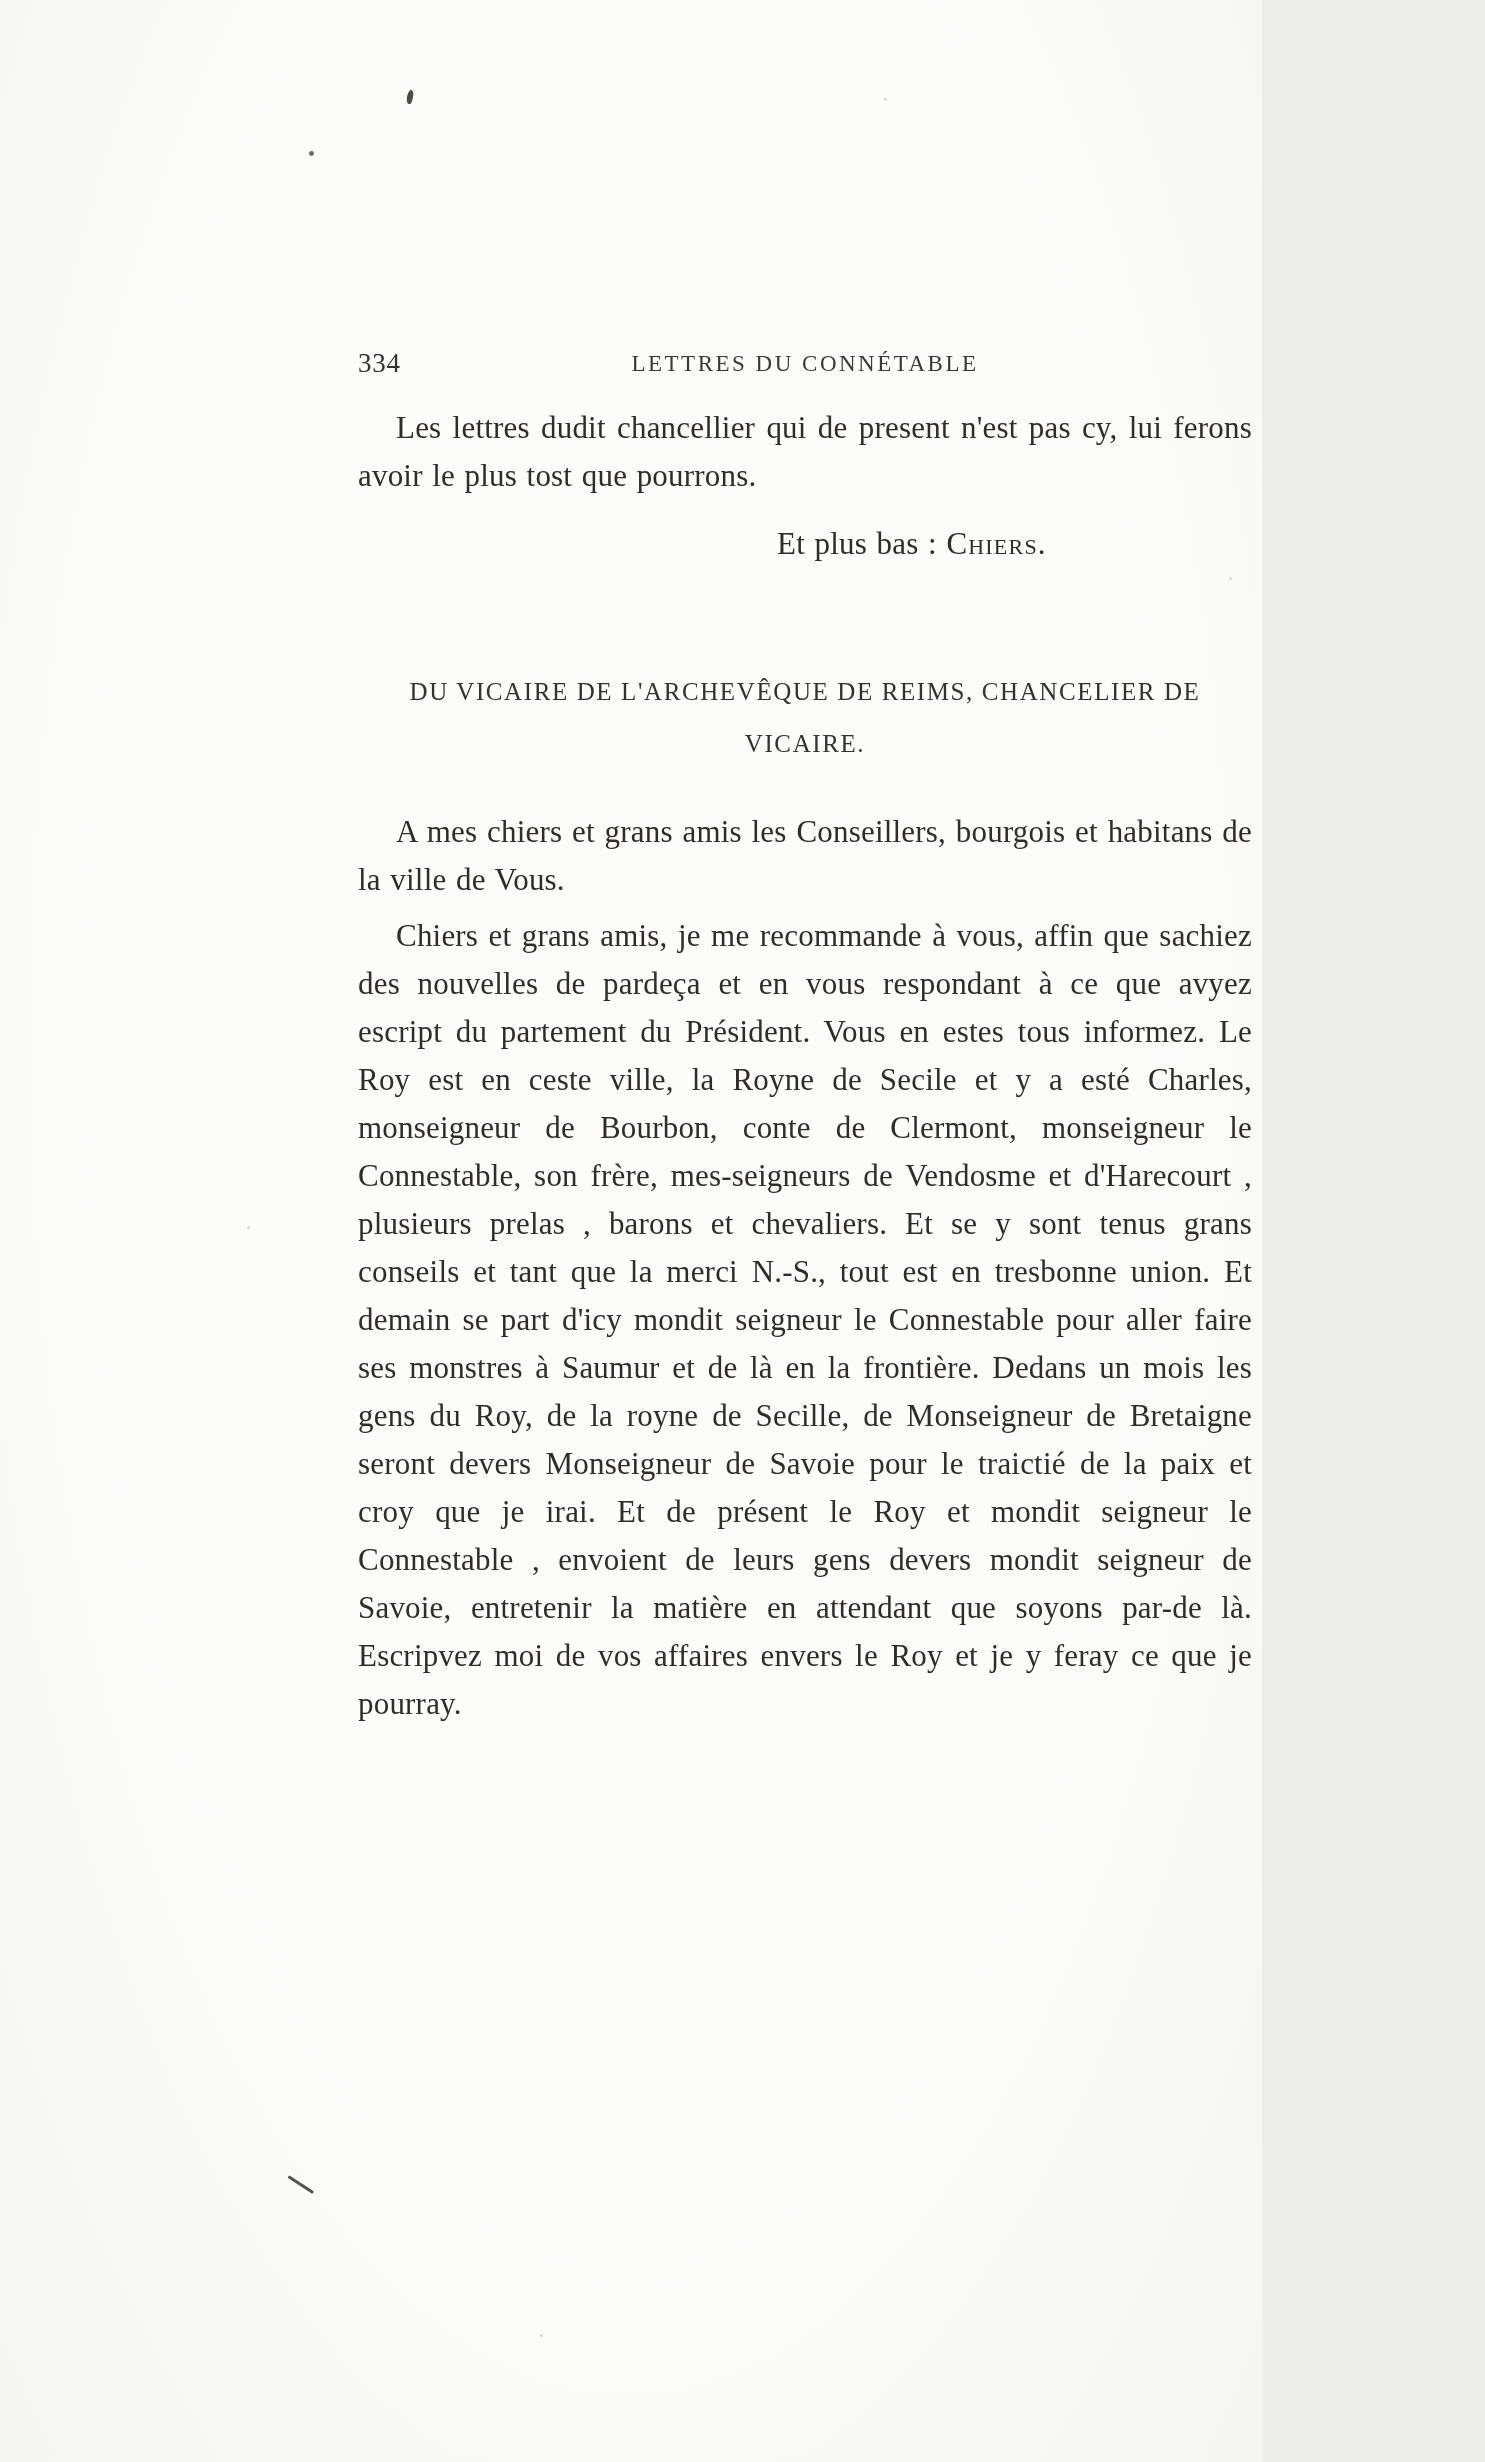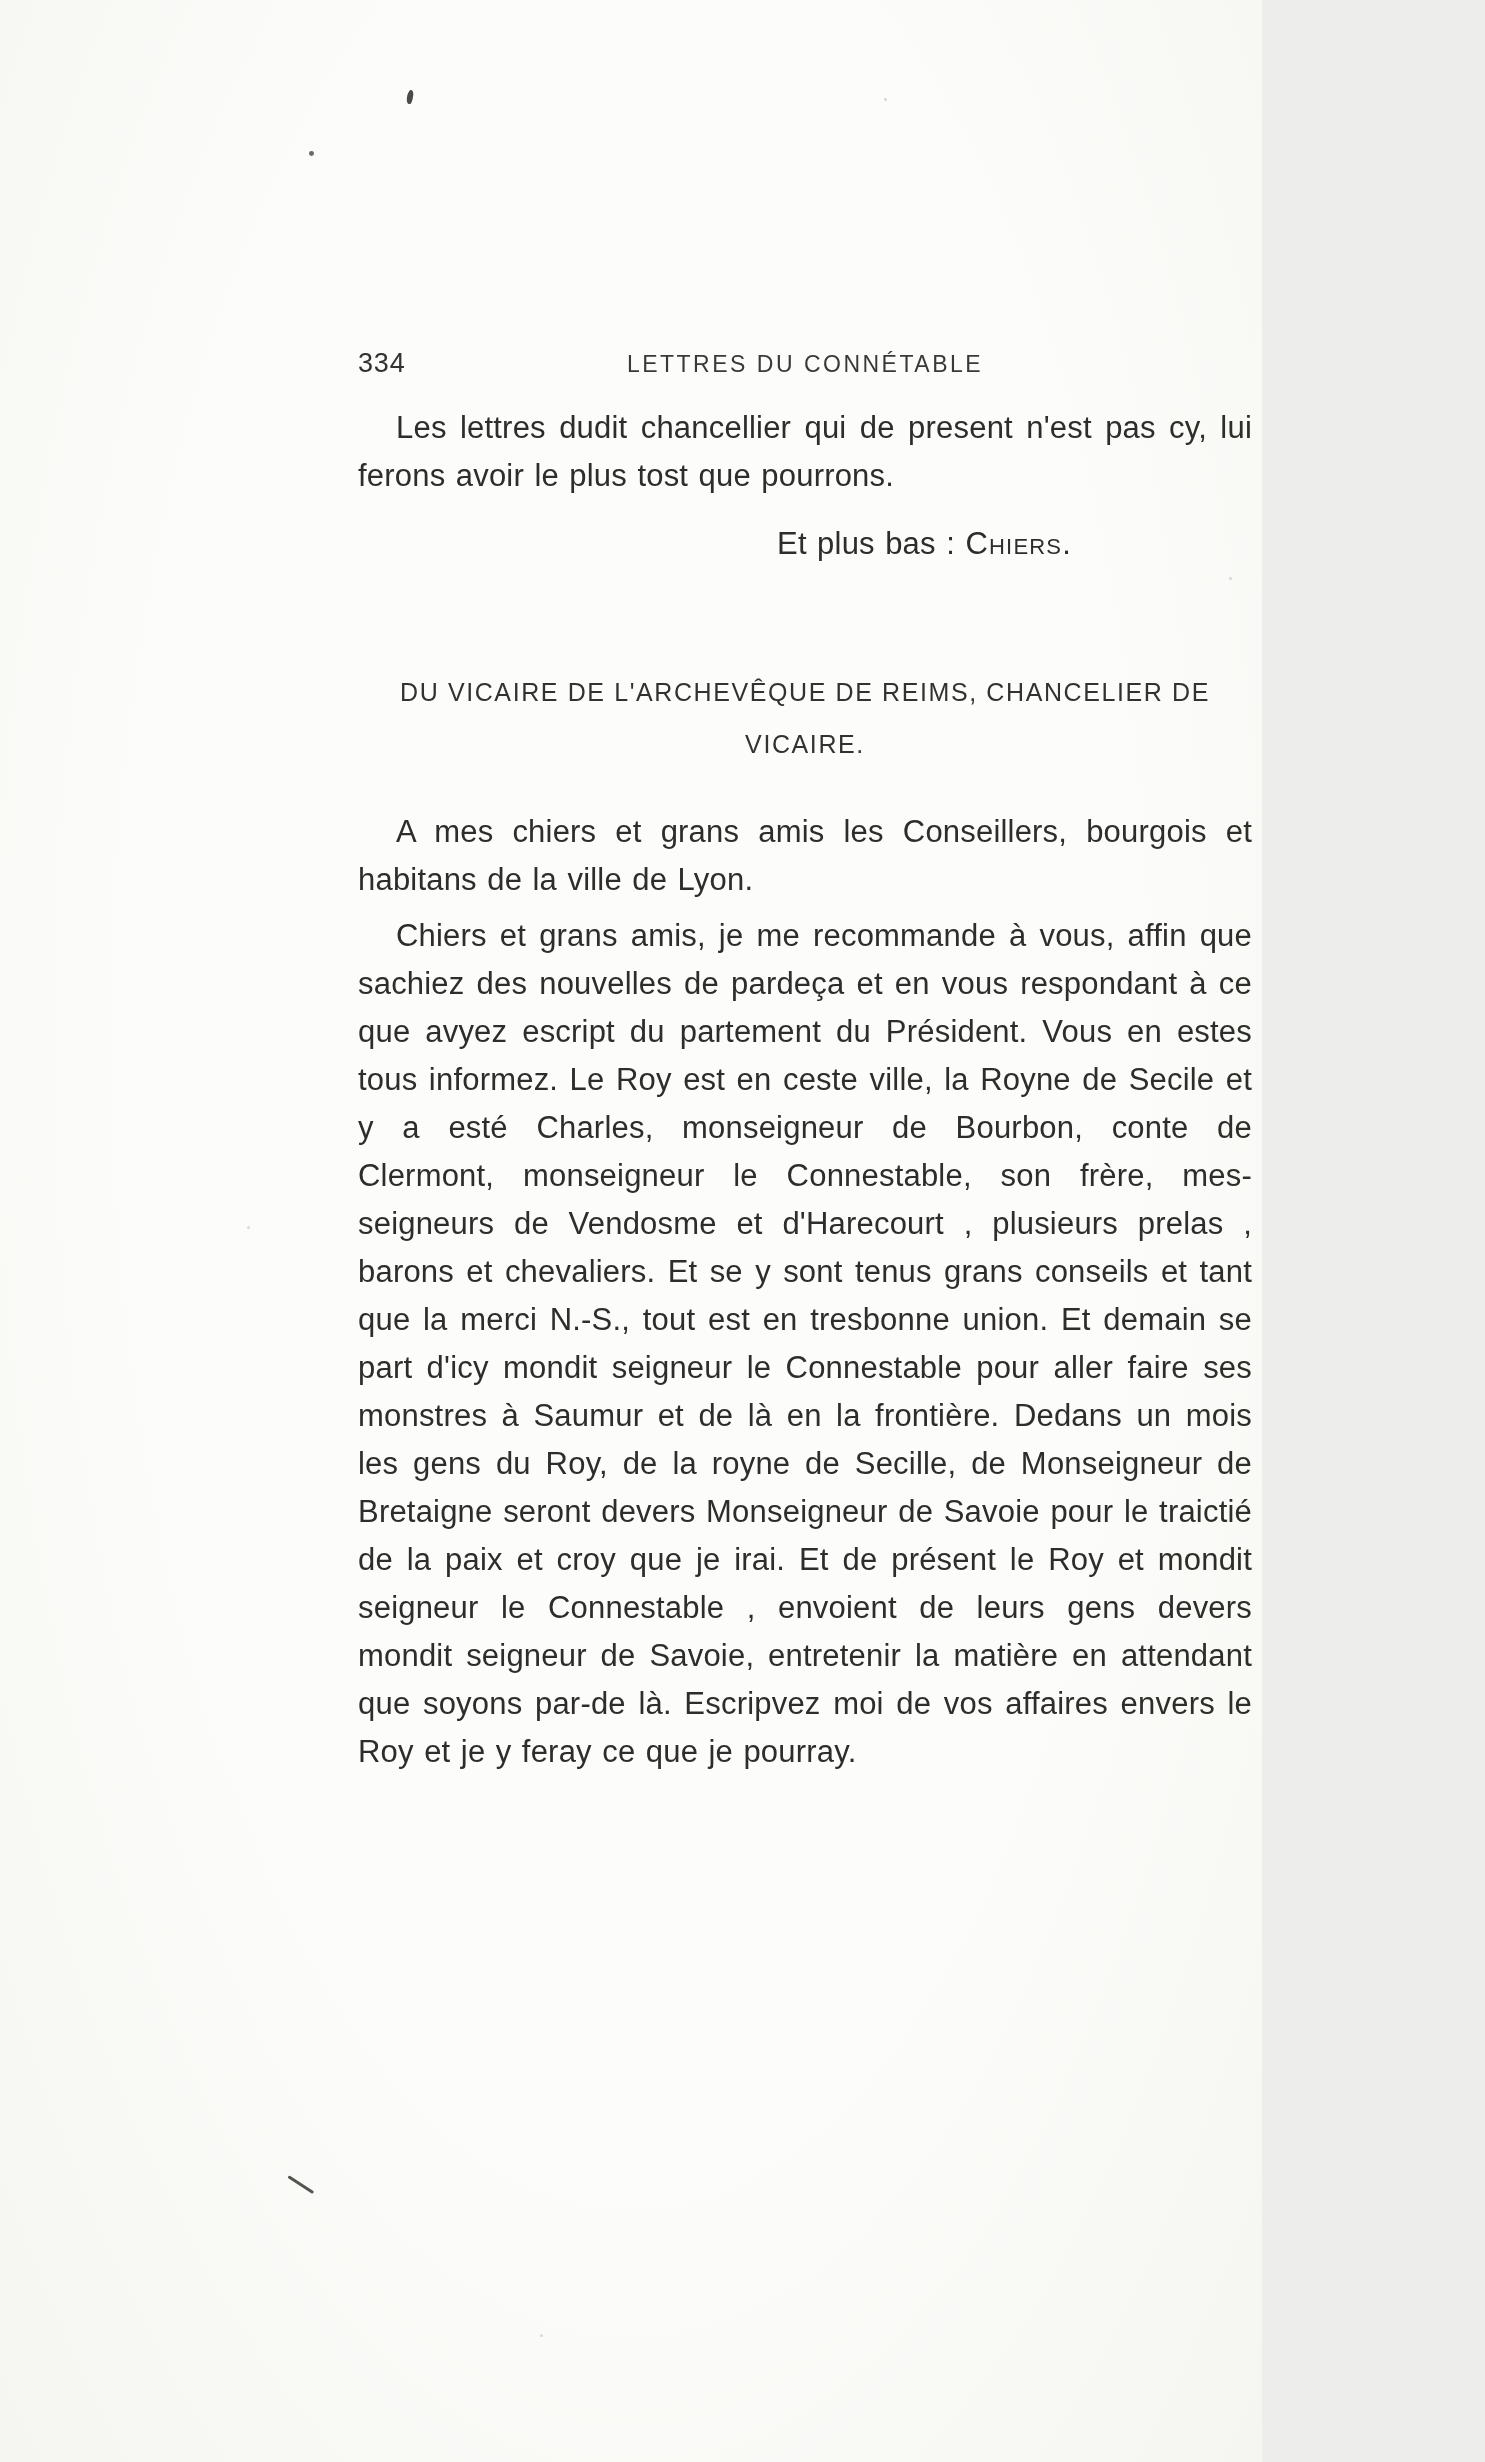--- a/index.html
+++ b/index.html
@@ -11,21 +11,21 @@
     height: 2462px;
     background: #ededeb;
   }
   .page {
     position: relative;
     width: 1262px;
     height: 2462px;
     overflow: hidden;
     background: radial-gradient(ellipse at 50% 42%, #fcfcfa 55%, #f5f5f1 100%);
     color: #2f2d2a;
-    font-family: Liberation Sans, sans-serif;
+    font-family: Liberation Serif, serif;
     -webkit-font-smoothing: antialiased;
   }
   .content {
     position: absolute;
     left: 358px;
     top: 348px;
     width: 894px;
   }
   .running-head {
     position: relative;
@@ -146,20 +146,20 @@
 
       <p class="sig2"><span>Et plus bas : </span><span class="sc">Chiers.</span></p>
     </section>
 
     <section>
       <h2 class="heading">
           <span>DU VICAIRE DE L'ARCHEVÊQUE DE REIMS, CHANCELIER DE</span>
           <span>VICAIRE.</span>
         </h2>
 
-      <p class="indent salutation">A mes chiers et grans amis les Conseillers, bourgois et habitans de la ville de Lyon.</p>
+      <p class="indent salutation">A mes chiers et grans amis les Conseillers, bourgois et habitans de la ville de Vous.</p>
 
       <p class="indent letter-body">Chiers et grans amis, je me recommande à vous, affin que sachiez des nouvelles de pardeça et en vous respondant à ce que avyez escript du partement du Président. Vous en estes tous informez. Le Roy est en ceste ville, la Royne de Secile et y a esté Charles, monseigneur de Bourbon, conte de Clermont, monseigneur le Connestable, son frère, mes-seigneurs de Vendosme et d'Harecourt , plusieurs prelas , barons et chevaliers. Et se y sont tenus grans conseils et tant que la merci N.-S., tout est en tresbonne union. Et demain se part d'icy mondit seigneur le Connestable pour aller faire ses monstres à Saumur et de là en la frontière. Dedans un mois les gens du Roy, de la royne de Secille, de Monseigneur de Bretaigne seront devers Monseigneur de Savoie pour le traictié de la paix et croy que je irai. Et de présent le Roy et mondit seigneur le Connestable , envoient de leurs gens devers mondit seigneur de Savoie, entretenir la matière en attendant que soyons par-de là. Escripvez moi de vos affaires envers le Roy et je y feray ce que je pourray.</p>
     </section>
 
   </div>
 </div>
 
 
 </body></html>

